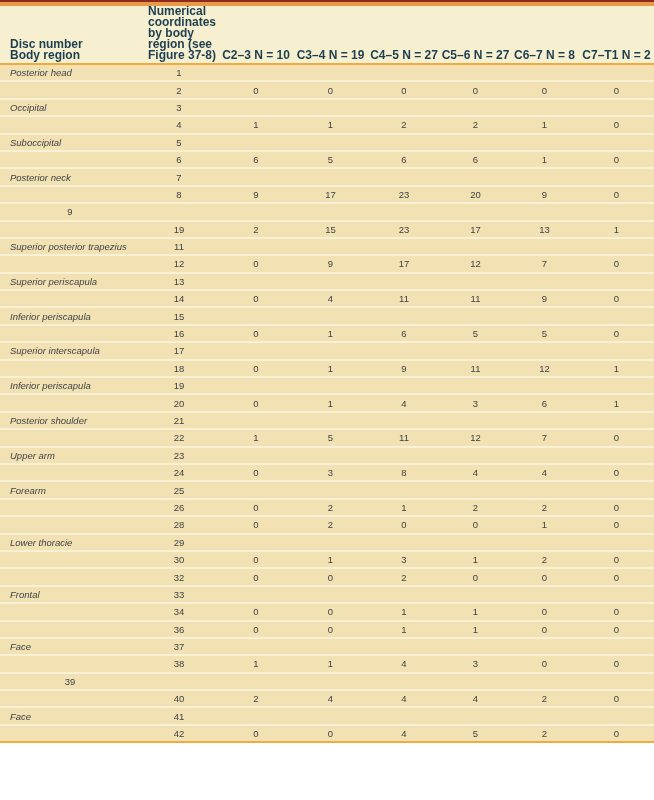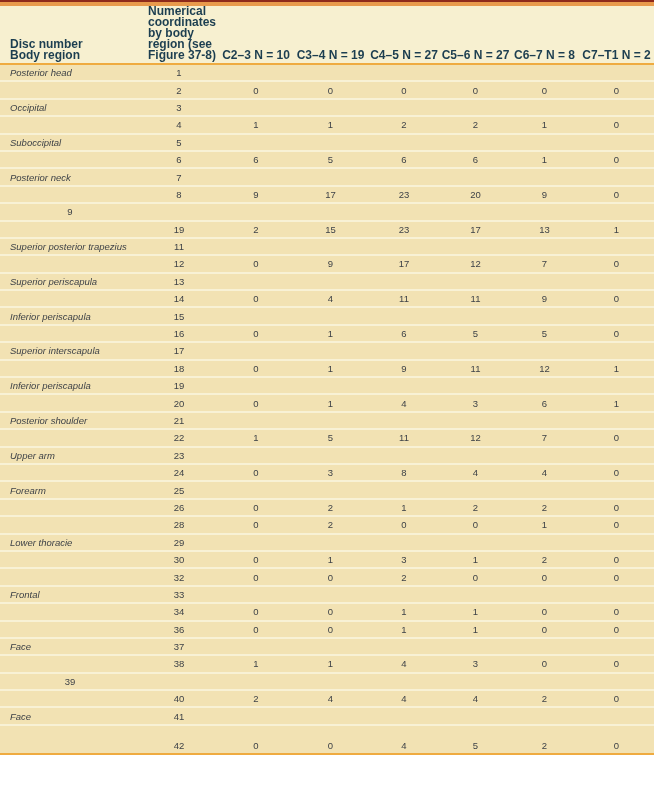--- a/index.html
+++ b/index.html
@@ -50,21 +50,21 @@
     white-space: normal;
   }
 
   .tbody { background: #f2e2b3; }
   .row {
     height: 17.4px;
     background: #f2e2b3;
     border-bottom: 2px solid #f8f1d5;
     align-items: center;
   }
-  .row:last-child { border-bottom: none; height: 15.4px; margin-top: 12px; }
+  .row:last-child { border-bottom: none; height: 15.4px; }
   .cell {
     font-size: 9.5px;
     line-height: 15px;
     color: #3e4247;
     text-align: center;
     overflow: hidden;
     white-space: nowrap;
   }
   .cell.c-region { text-align: left; padding-left: 10px; font-style: italic; }
 </style>

